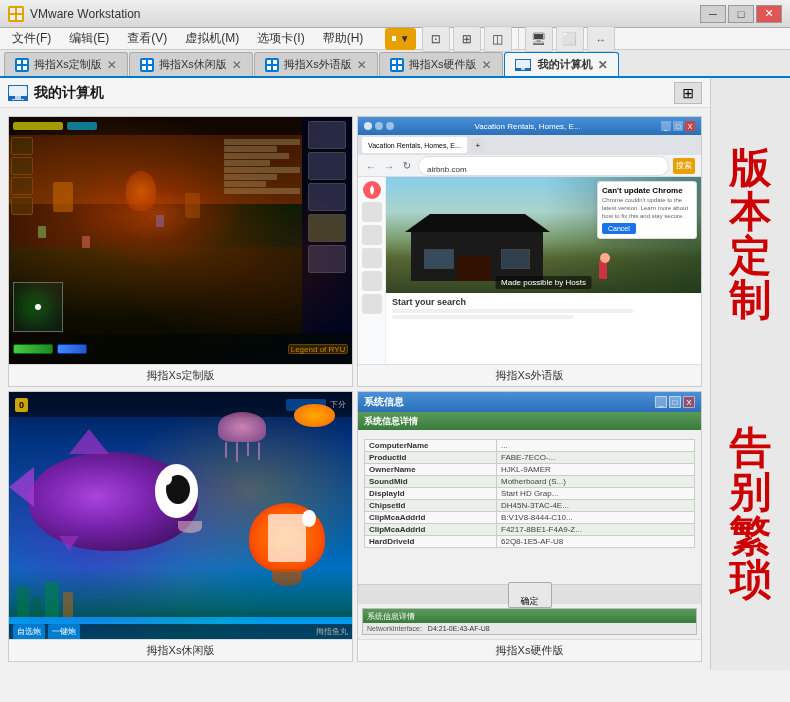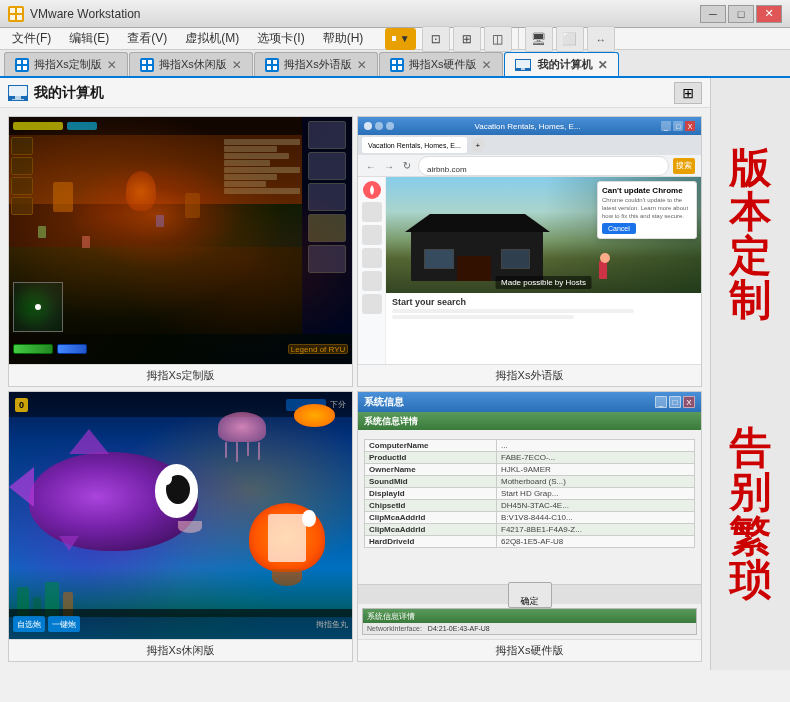--- a/index.html
+++ b/index.html
@@ -445,21 +445,21 @@
       font-size: 9px;
       font-weight: bold;
       padding: 2px 4px;
       border-radius: 2px;
     }
     .fish-ui-bottom {
       position: absolute;
       bottom: 0;
       left: 0;
       right: 0;
-      height: 30px;
+      height: 15px;
       background: rgba(0,0,0,0.6);
       display: flex;
       align-items: center;
       padding: 0 4px;
       gap: 3px;
     }
     .fish-btn {
       height: 16px;
       background: rgba(0,150,255,0.7);
       border-radius: 2px;

